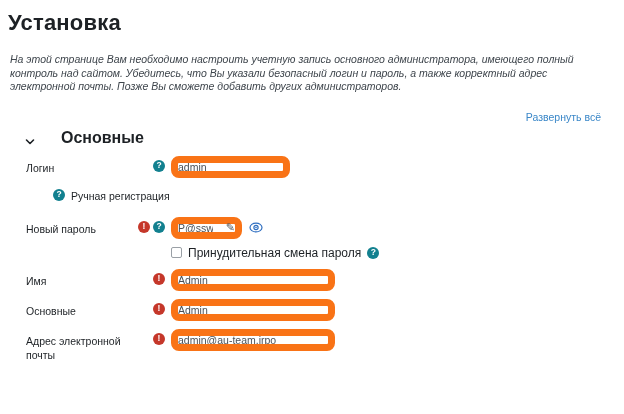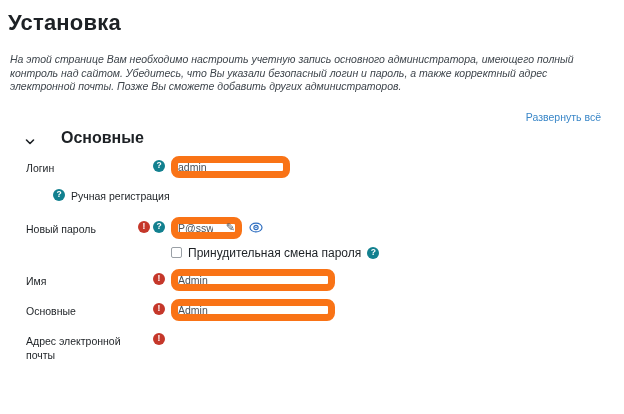--- a/index.html
+++ b/index.html
@@ -142,15 +142,18 @@
     <div class="fcontrol">
       <input class="tinput w-name" type="text" value="Admin" style="">
     </div>
   </div>
 
   <div class="frow mb-lg">
     <div class="flabel">Адрес электронной почты</div>
     <div class="ficons">
       <span class="badge req">!</span>
     </div>
+    <div class="fcontrol">
+      <input class="tinput w-name" type="text" value="admin@au-team.irpo" style="">
+    </div>
   </div>
 
 </div>
 
 </body></html>

